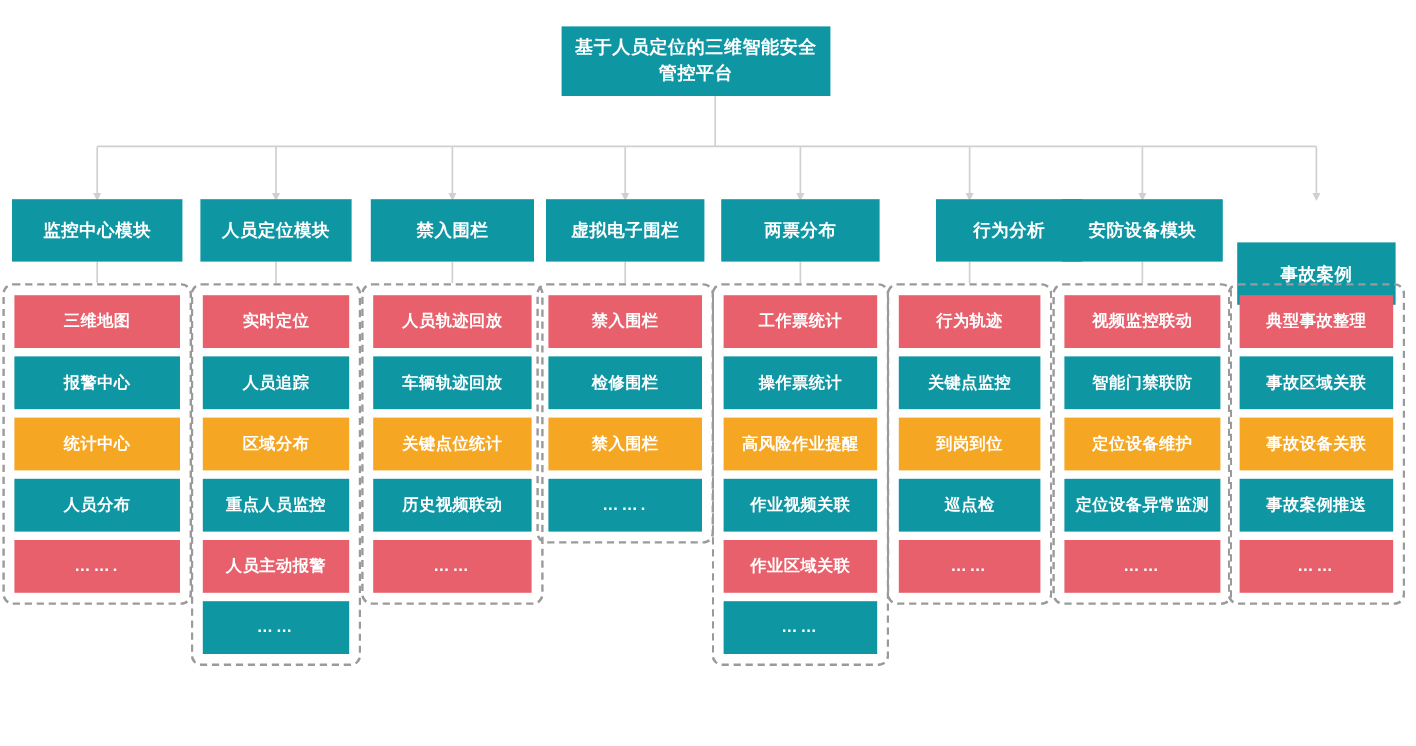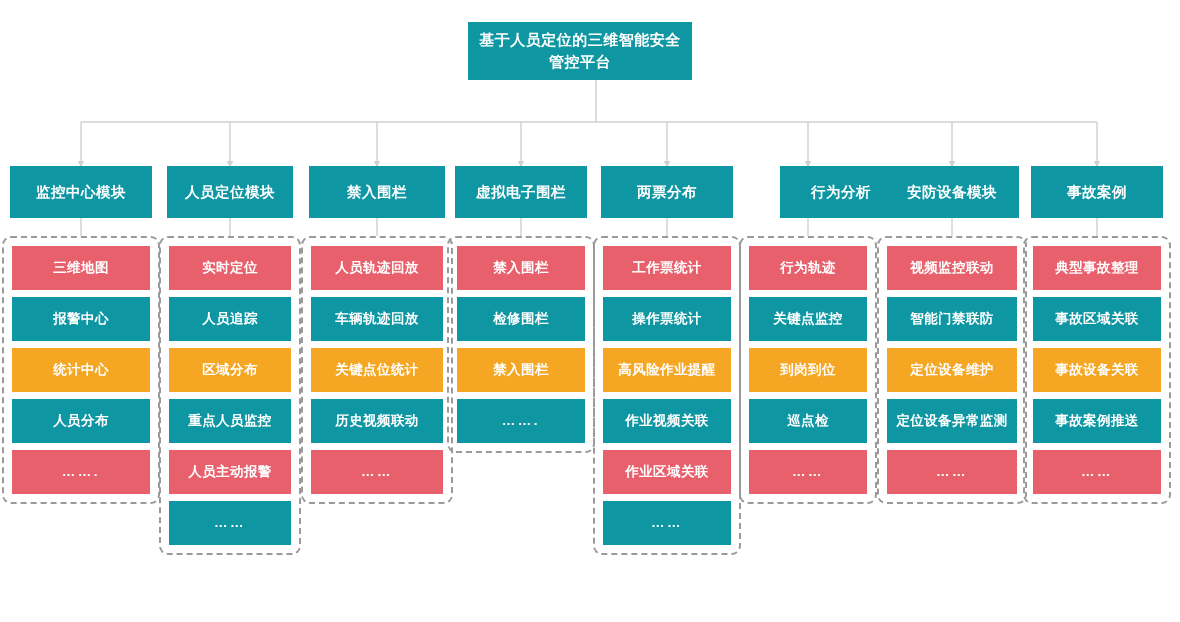--- a/index.html
+++ b/index.html
@@ -280,21 +280,21 @@
             <div class="item c-teal">
               <span>定位设备异常监测</span>
             </div>
             <div class="item c-red dots">
               <span>……</span>
             </div>
           </div>
         </div>
       </div>
       <div class="col" style="left: 1031px; width: 132px;">
-        <div class="head-box" style="width: 132px;">
+        <div class="head-box" style="width: 132px; margin-top: 36px;">
           <span>事故案例</span>
         </div>
         <div class="group" style="width: 148px;">
           <div class="items">
             <div class="item c-red">
               <span>典型事故整理</span>
             </div>
             <div class="item c-teal">
               <span>事故区域关联</span>
             </div>

